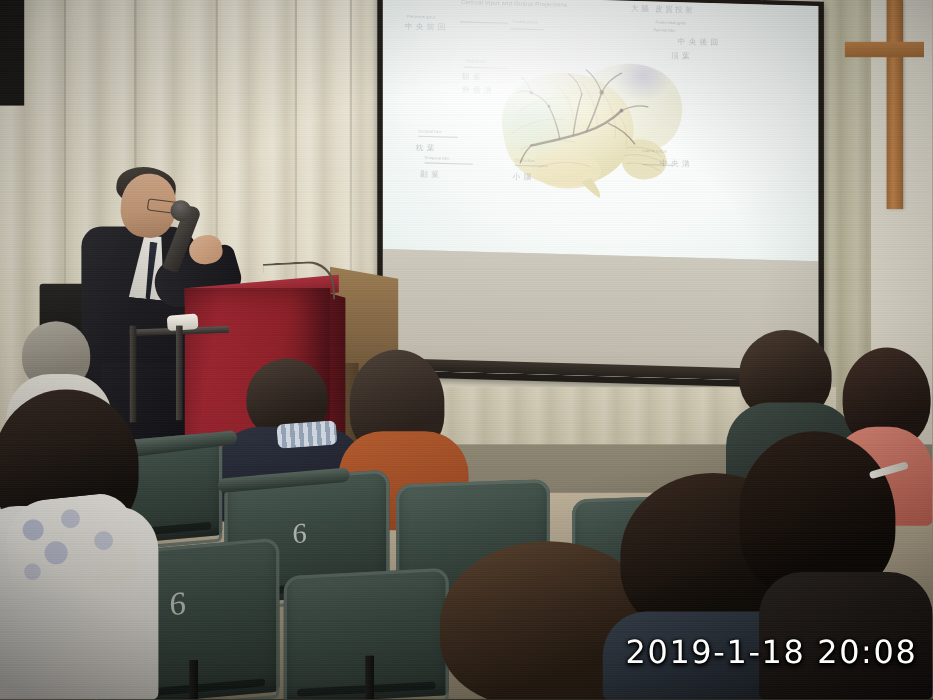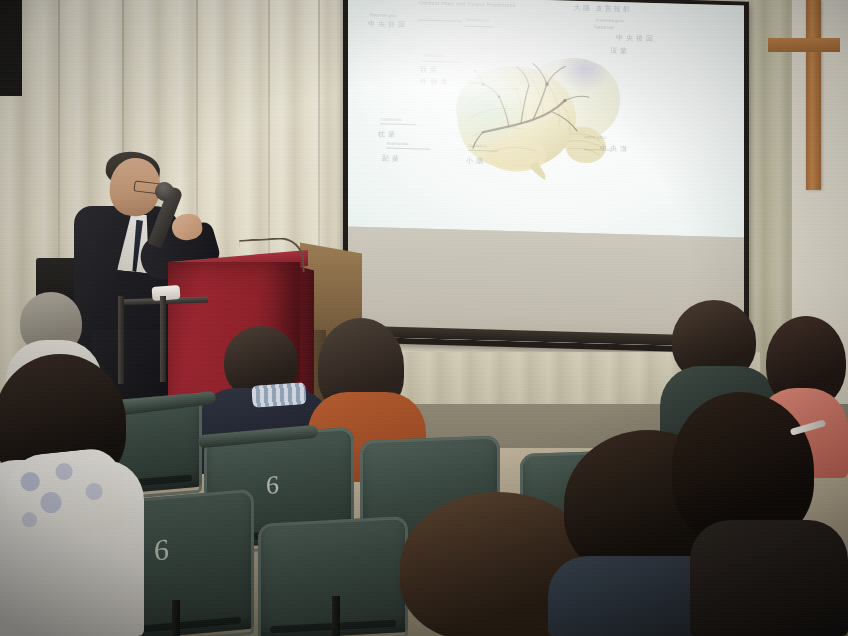--- a/index.html
+++ b/index.html
@@ -635,14 +635,15 @@
   <div class="body" style="left:690px;top:520px;width:158px;height:116px;
               background:linear-gradient(160deg,#2b2420,#14100d);"></div>
 
   <div style="position:absolute;left:790px;top:424px;width:36px;height:7px;
               background:linear-gradient(90deg,#f2efe8,#c9c4ba);
               border-radius:4px;transform:rotate(-16deg);"></div>
 
   <div class="vignette"></div>
   <div class="grain"></div>
 
+  <div class="timestamp">2019-1-18 20:08</div>
 
 </div>
 
 </body></html>

